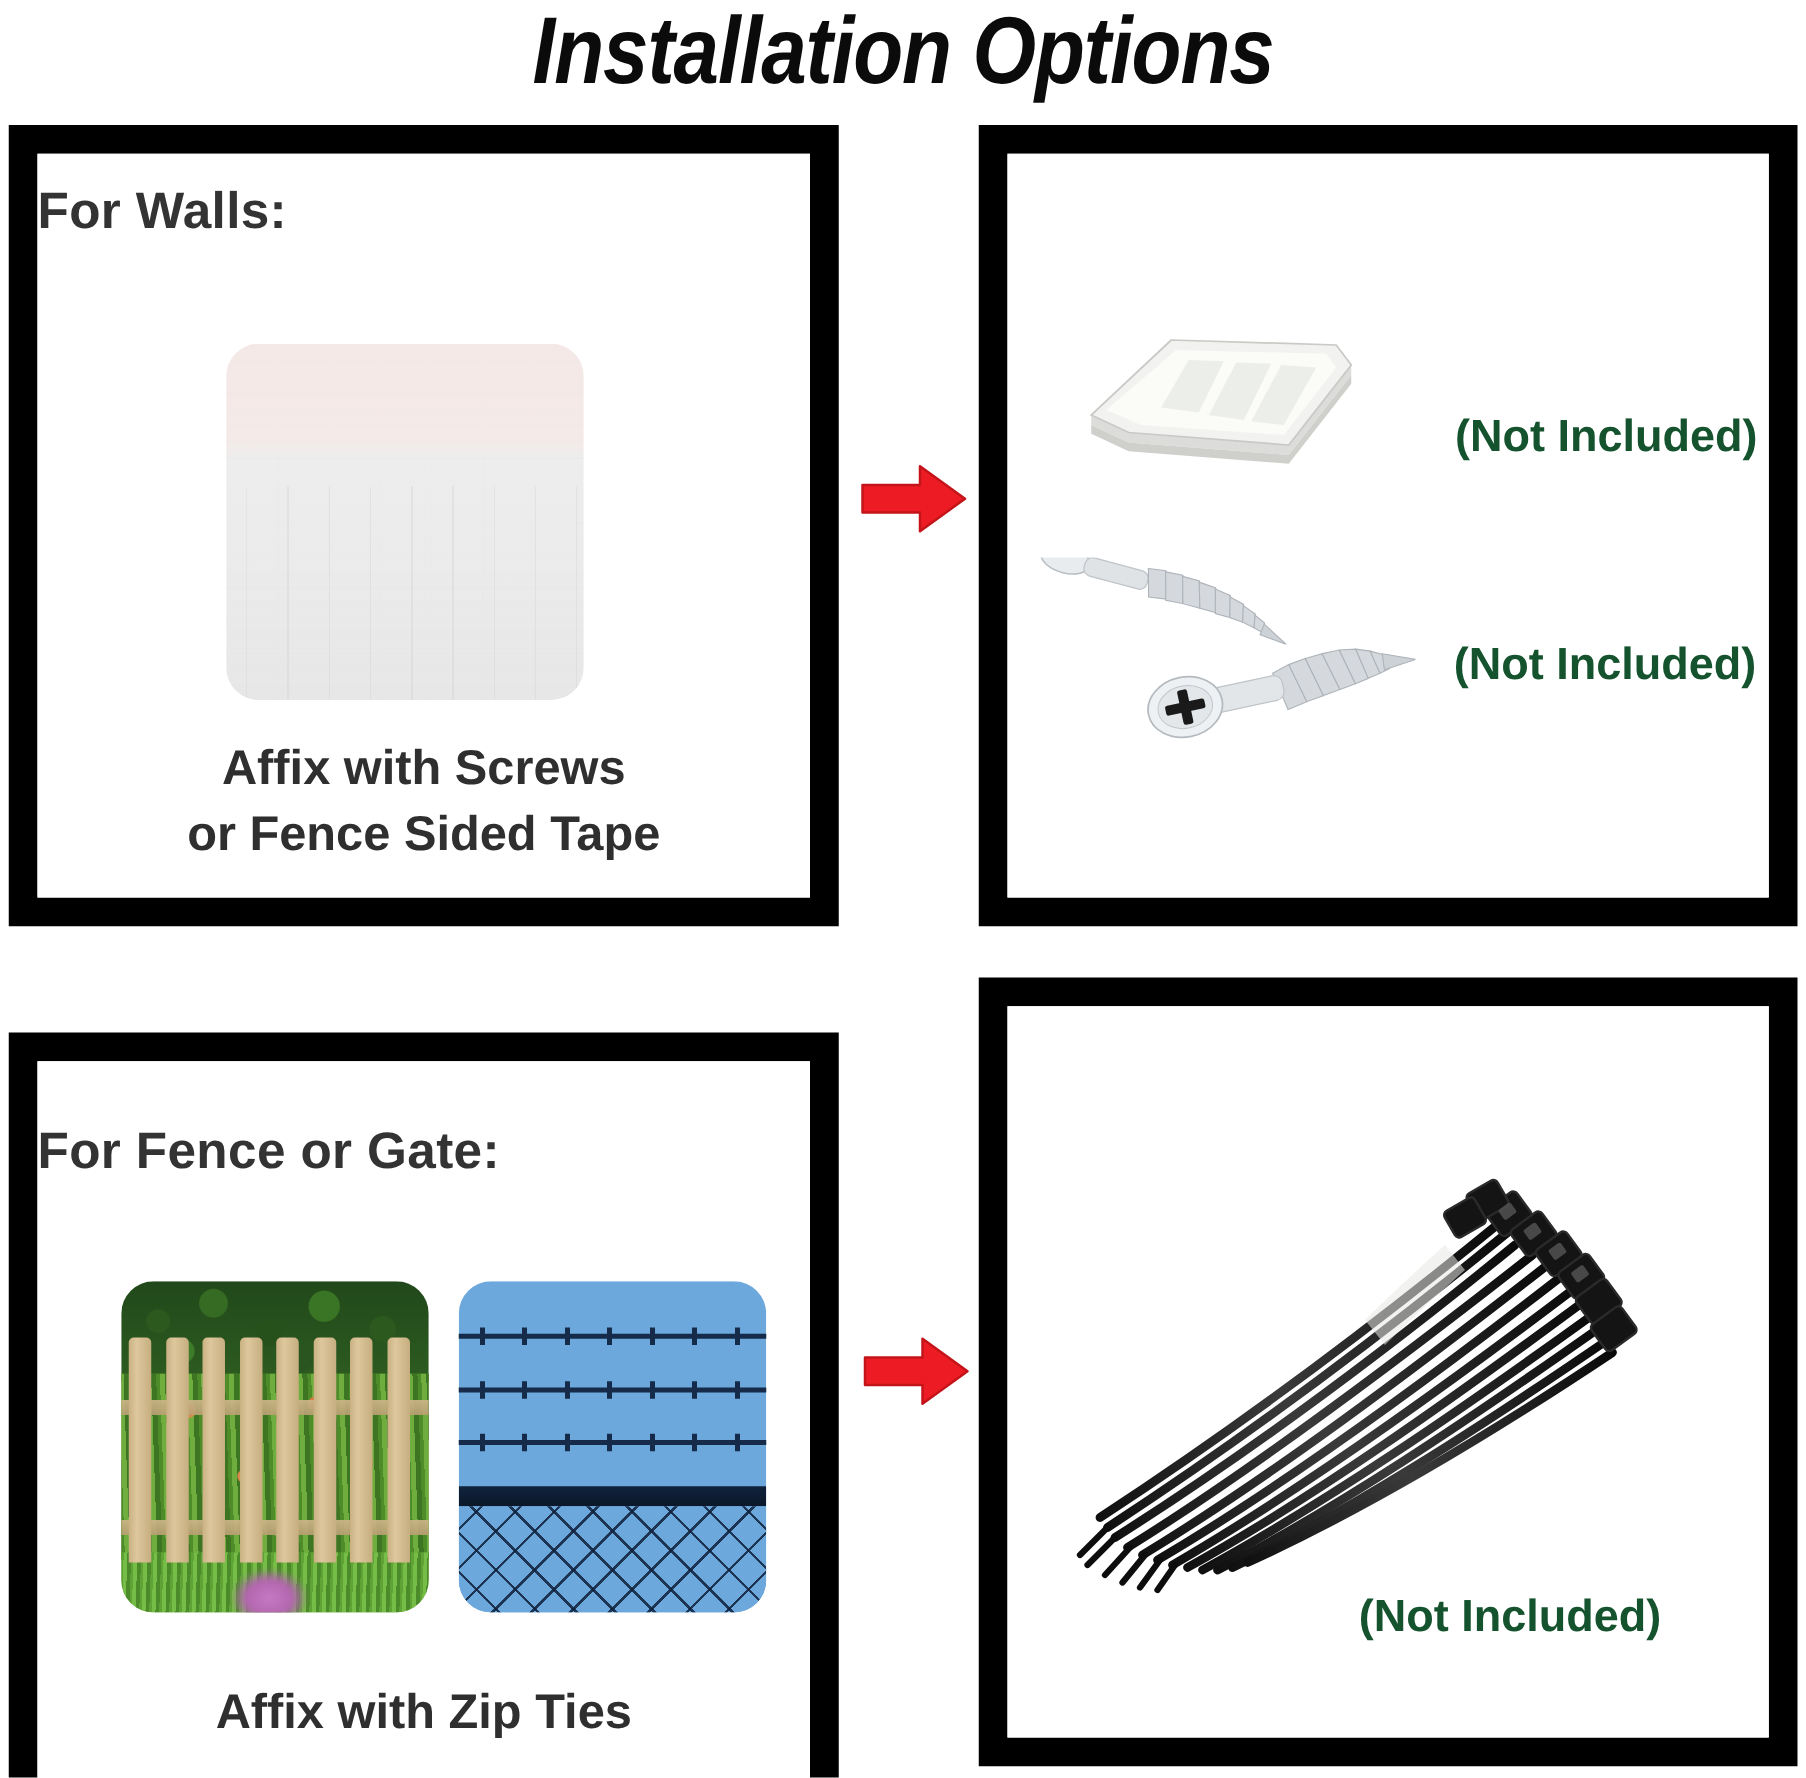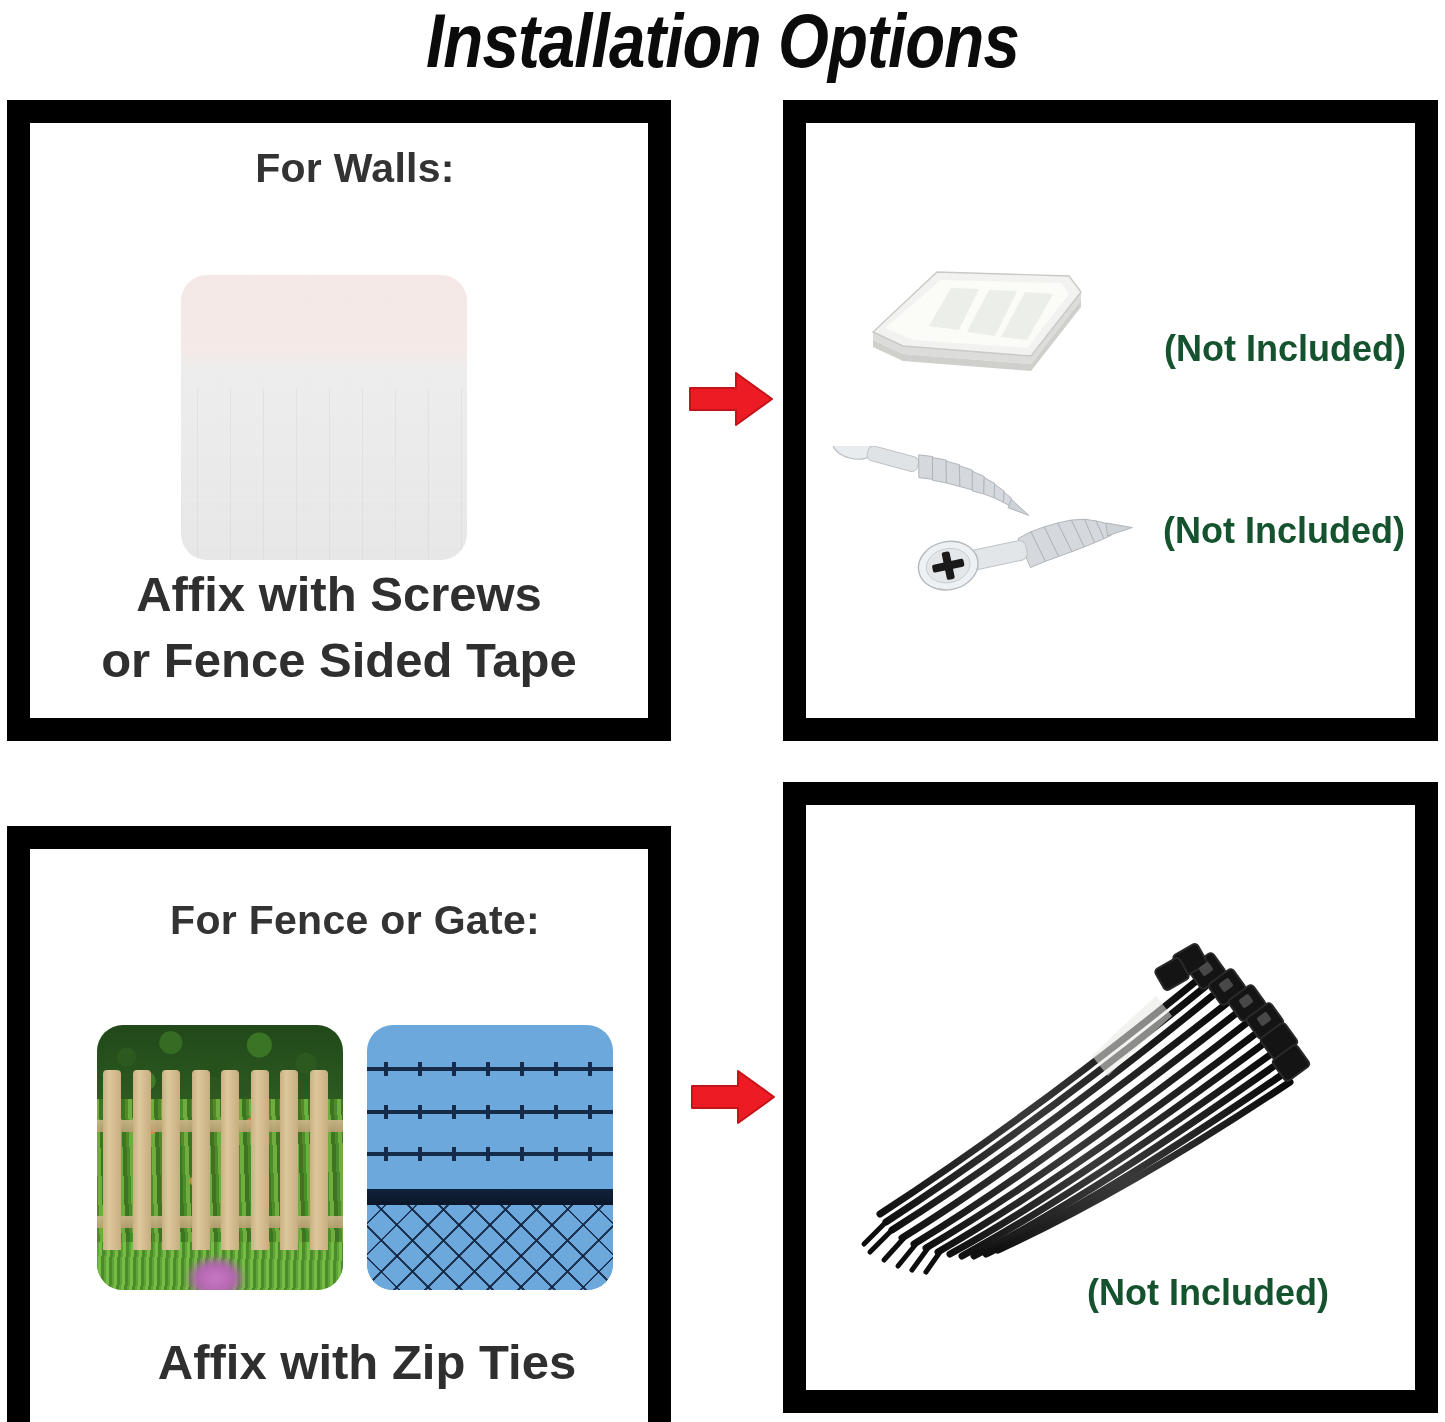--- a/index.html
+++ b/index.html
@@ -49,43 +49,42 @@
     overflow: hidden;
   }
 
   #panel-walls    { left: 7px;   top: 100px;  width: 664px; height: 641px; }
   #panel-hardware { left: 783px; top: 100px;  width: 655px; height: 641px; }
   #panel-fence    { left: 7px;   top: 782px;  width: 664px; height: 631px; margin-top: 44px; }
   #panel-zipties  { left: 783px; top: 782px;  width: 655px; height: 631px; }
 
   .panel-heading {
     position: absolute;
-    left: 16px;
-    width: 100%;
-    text-align: center;
+    left: 0;
+    width: 100%;
     font-size: 41px;
     font-weight: 700;
     color: #333333;
     letter-spacing: 0.3px;
   }
   #heading-walls { top: 22px; }
   #heading-fence { top: 48px; }
 
   .panel-caption {
     position: absolute;
     left: 0;
     width: 100%;
     text-align: center;
-    font-size: 49px;
+    font-size: 39px;
     font-weight: 700;
     color: #2f2f2f;
     line-height: 1.36;
   }
   #caption-walls { bottom: 24px; }
-  #caption-fence { bottom: 38px; padding-left: 28px; }
+  #caption-fence { bottom: 38px; }
 
   
   .wall-photo {
     position: absolute;
     left: 151px;
     top: 152px;
     width: 286px;
     height: 285px;
     border-radius: 26px;
     background:

